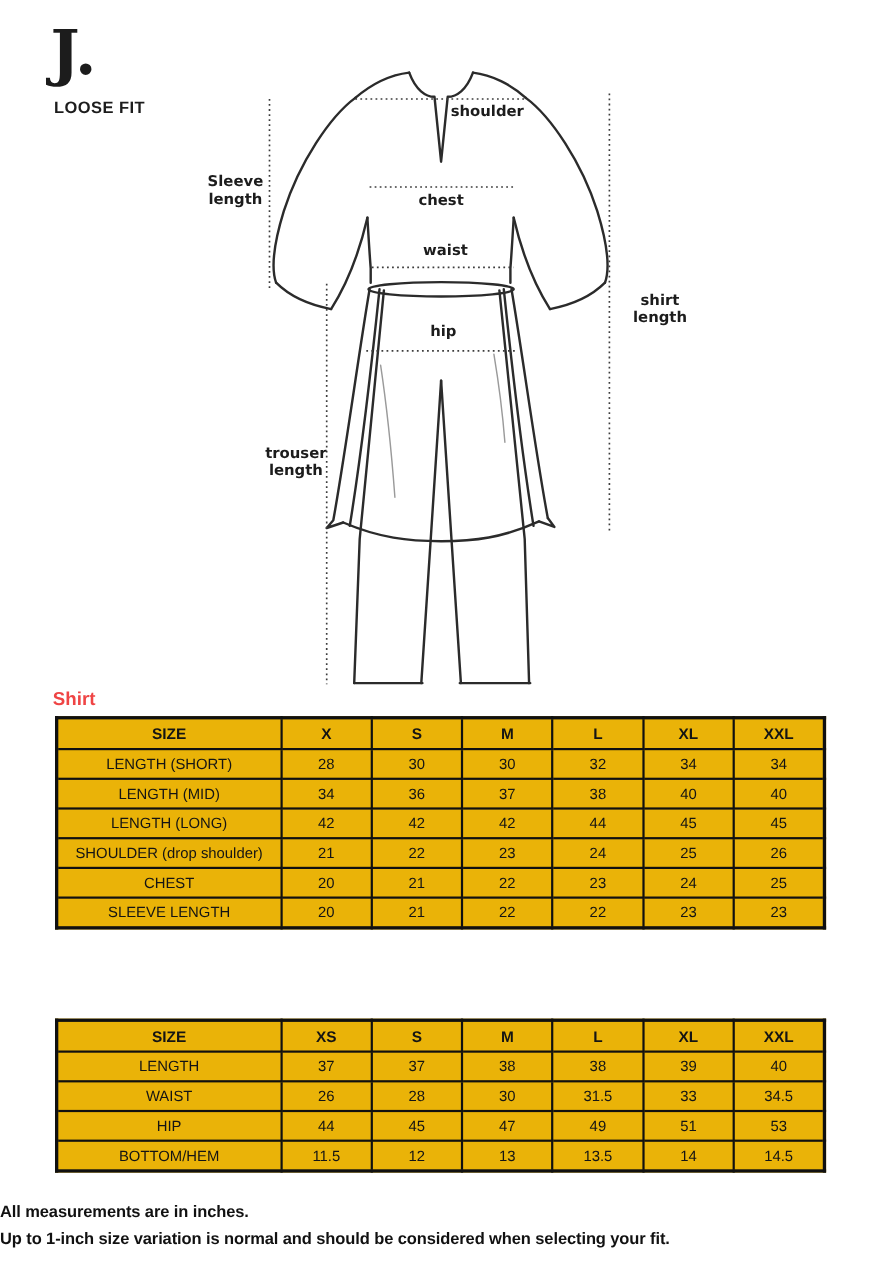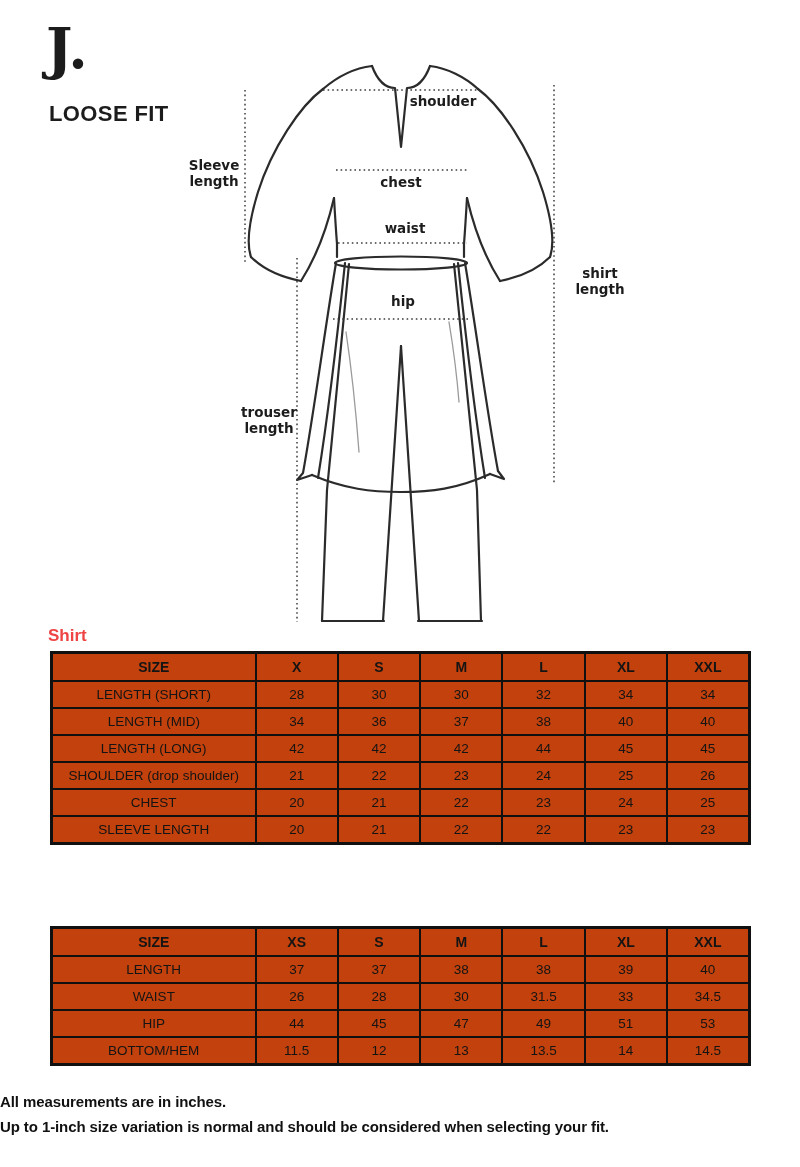--- a/index.html
+++ b/index.html
@@ -1,41 +1,41 @@
 <!DOCTYPE html>
 <html><head>
 <meta charset="utf-8">
 <style>
   html,body{margin:0;padding:0;background:#fff;}
   .page{position:relative;width:800px;height:1167px;background:#ffffff;overflow:hidden;
         font-family:"Liberation Sans",sans-serif;color:#141414;}
 
   .logo{position:absolute;left:46px;top:20px;font-family:"DejaVu Serif",serif;
         font-weight:bold;font-size:56px;line-height:1;color:#1c1c1c;}
-  .fit{position:absolute;left:49px;top:101px;font-size:22px;font-weight:bold;
+  .fit{position:absolute;left:49px;top:90px;font-size:15px;font-weight:bold;
        letter-spacing:.4px;color:#1c1c1c;}
 
   svg.diagram{position:absolute;left:0;top:0;}
 
   .dlabel{position:absolute;font-family:"DejaVu Sans",sans-serif;font-weight:bold;
           font-size:13.5px;line-height:1.18;text-align:center;color:#1c1c1c;}
   .lab-shoulder{left:400px;top:94px;width:86px;}
   .lab-chest{left:363px;top:175px;width:76px;}
   .lab-waist{left:366px;top:221px;width:78px;}
   .lab-hip{left:371px;top:294px;width:64px;}
   .lab-sleeve{left:172px;top:158px;width:84px;}
   .lab-shirtlen{left:558px;top:266px;width:84px;}
   .lab-trouser{left:226px;top:405px;width:86px;}
 
   .tbl-title{position:absolute;font-size:17px;font-weight:bold;color:#ef4444;}
   .shirt-title{left:48px;top:626px;}
   .pants-title{left:49px;top:899px;}
 
   table.sizes{position:absolute;left:50px;border-collapse:collapse;table-layout:fixed;
-              width:698px;border:3px solid #101010;background:#c2410c;}
+              width:698px;border:3px solid #101010;background:#eab308;}
   #shirt-table{top:651px;}
   #pants-table{top:926px;}
   table.sizes th,table.sizes td{border:2px solid #101010;text-align:center;
               vertical-align:middle;padding:0;overflow:hidden;white-space:nowrap;}
   table.sizes thead th{font-size:14px;font-weight:bold;height:26px;}
   table.sizes tbody td{font-size:13.5px;font-weight:normal;height:25px;}
   col.c0{width:204px;} col.cn{width:82.3px;}
 
   .footer-note{position:absolute;left:0;width:800px;text-align:left;
                font-size:15px;font-weight:bold;letter-spacing:-0.1px;color:#111;}

